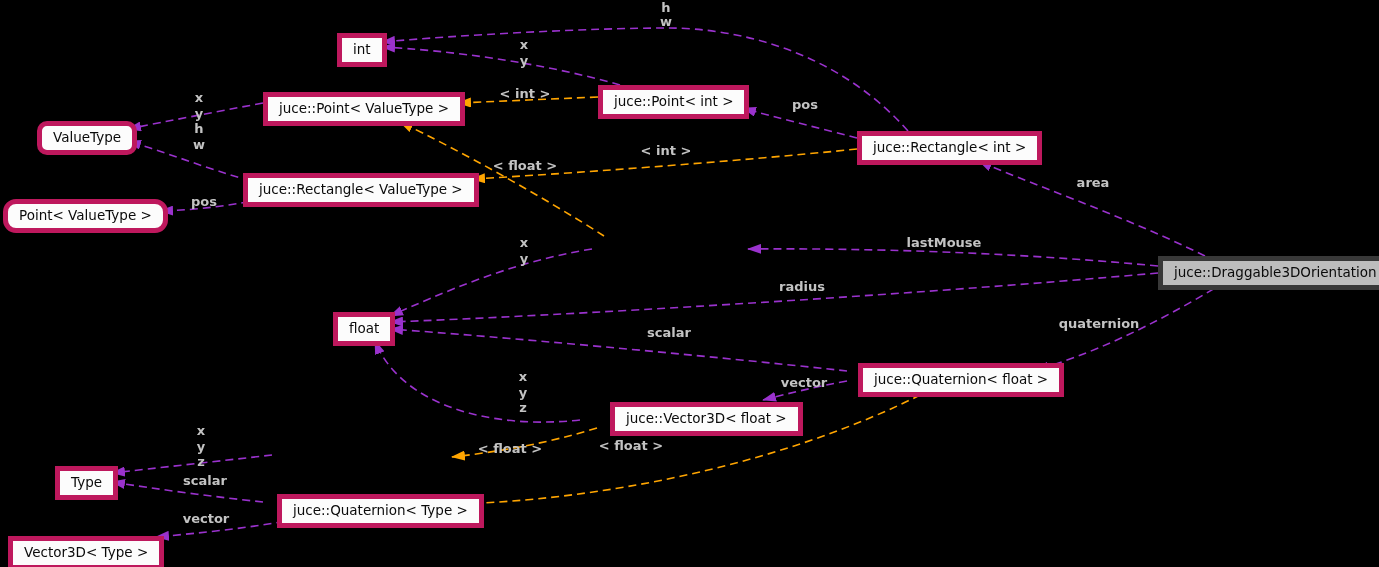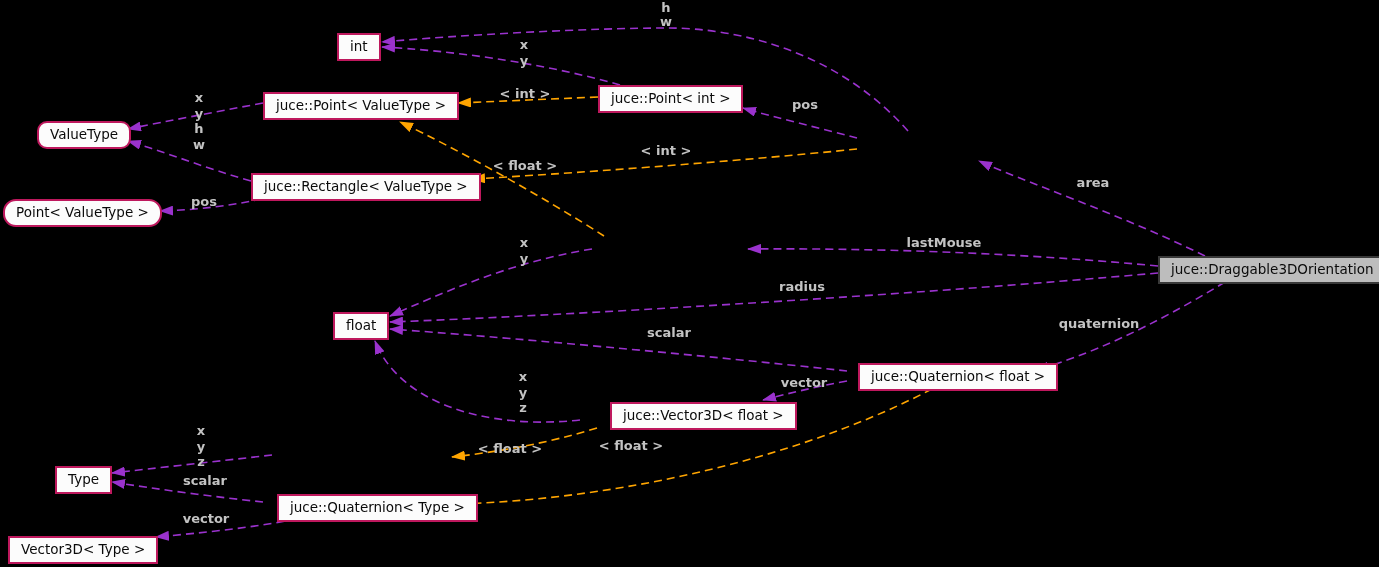--- a/index.html
+++ b/index.html
@@ -1,21 +1,21 @@
 <!DOCTYPE html>
 <html><head>
 <meta charset="utf-8">
 <style>
   html,body{margin:0;padding:0;background:#000;}
   #canvas{position:relative;width:1379px;height:567px;background:#000;overflow:hidden;
           font-family:"DejaVu Sans",sans-serif;}
   #edges{position:absolute;left:0;top:0;width:1379px;height:567px;}
   .pe{stroke:#9a32cd;fill:none;stroke-width:1.6;stroke-dasharray:8 5;}
   .oe{stroke:#ffa500;fill:none;stroke-width:1.6;stroke-dasharray:8 5;}
-  .node{position:absolute;background:#fcfcfc;border:2px solid #be185d;color:#0a0a0a;
+  .node{position:absolute;background:#fcfcfc;border:5px solid #be185d;color:#0a0a0a;
         font-size:13.5px;line-height:17px;padding:3px 11px 4px;white-space:nowrap;
         box-sizing:border-box;}
   .node.hl{background:#bdbdbd;border-color:#383838;}
   .elabel{position:absolute;color:#c3c3c3;font-size:13px;font-weight:600;
           transform:translateX(-50%);white-space:pre-line;text-align:center;
           line-height:15.5px;}
 </style>
 </head>
 <body>
 
@@ -52,23 +52,24 @@
     <path class="oe" d="M 598,97 C 550,99 506,101 458,103" marker-end="url(#ao)"></path>
     <path class="oe" d="M 604,236 C 545,198 457,149 400,122" marker-end="url(#ao)"></path>
     <path class="oe" d="M 857,149 C 730,162 562,174 472,179" marker-end="url(#ao)"></path>
     <path class="oe" d="M 597,428 C 545,444 496,452 452,457" marker-end="url(#ao)"></path>
     <path class="oe" d="M 932,389 C 780,468 592,500 458,504" marker-end="url(#ao)"></path>
   </svg>
 
   <div class="node" style="left:337px;top:33px;">int</div>
   <div class="node" style="left:263px;top:92px;">juce::Point&lt; ValueType &gt;</div>
   <div class="node" style="left:37px;top:121px;border-radius:10px;">ValueType</div>
-  <div class="node" style="left:251px;top:173px;">juce::Rectangle&lt; ValueType &gt;</div>
+  <div class="node" style="left:243px;top:173px;">juce::Rectangle&lt; ValueType &gt;</div>
   <div class="node" style="left:3px;top:199px;border-radius:13px;">Point&lt; ValueType &gt;</div>
   <div class="node" style="left:598px;top:85px;">juce::Point&lt; int &gt;</div>
+  <div class="node" style="left:857px;top:131px;">juce::Rectangle&lt; int &gt;</div>
   <div class="node hl" style="left:1158px;top:256px;">juce::Draggable3DOrientation</div>
   <div class="node" style="left:333px;top:312px;">float</div>
   <div class="node" style="left:847px;top:363px;margin-left:11px;">juce::Quaternion&lt; float &gt;</div>
   <div class="node" style="left:580px;top:402px;margin-left:30px;">juce::Vector3D&lt; float &gt;</div>
   <div class="node" style="left:55px;top:466px;">Type</div>
   <div class="node" style="left:277px;top:494px;">juce::Quaternion&lt; Type &gt;</div>
   <div class="node" style="left:8px;top:536px;">Vector3D&lt; Type &gt;</div>
 
   <span class="elabel" style="left:666px;top:1px;line-height:14px;">h
 w</span>

